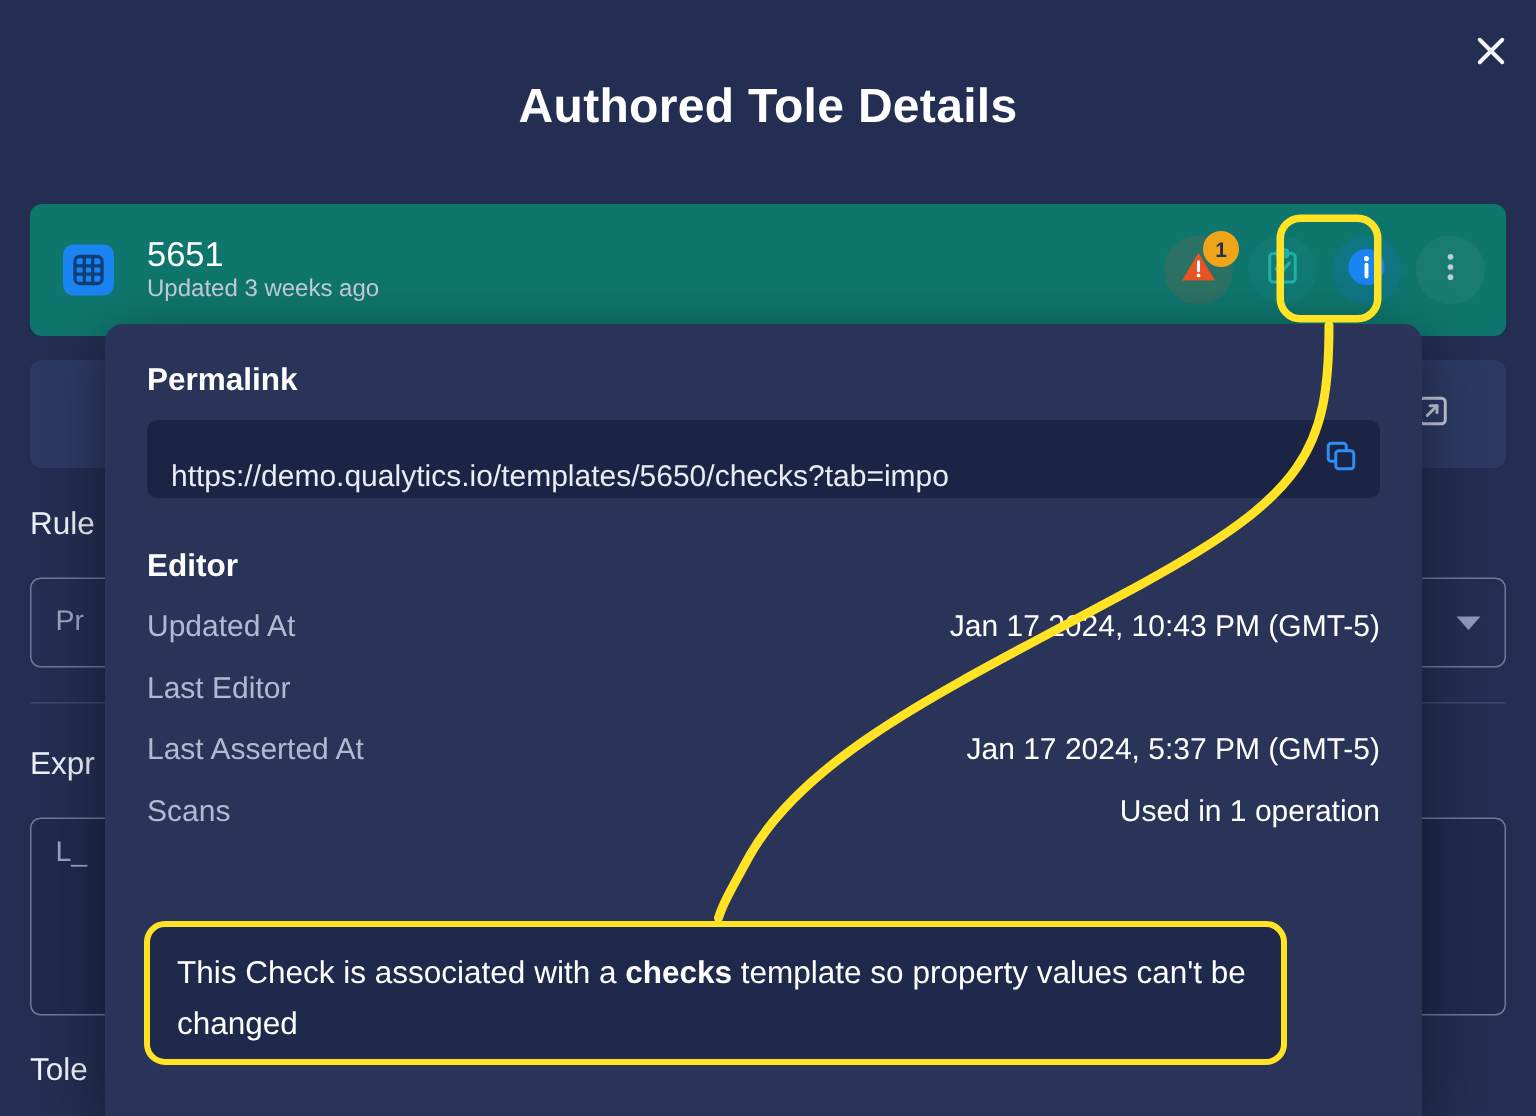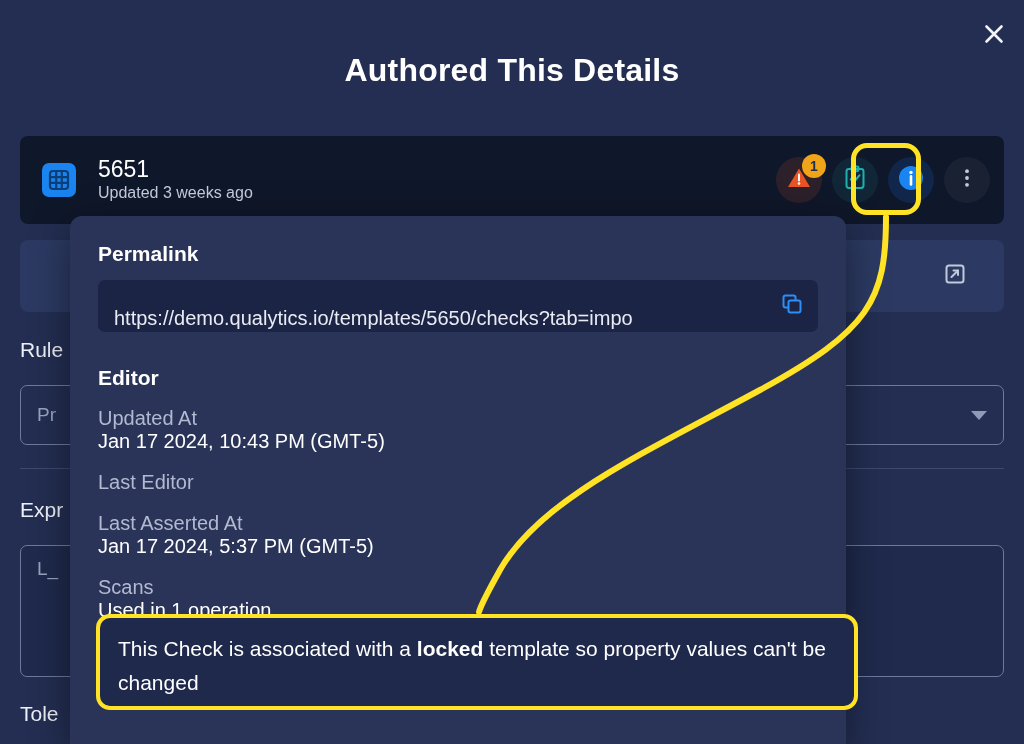--- a/index.html
+++ b/index.html
@@ -36,21 +36,21 @@
     font-size: 32px;
     font-weight: 700;
     letter-spacing: .2px;
   }
 
   
   .check-card {
     position: absolute;
     left: 20px; top: 136px;
     width: 984px; height: 88px;
-    background: #0f172a;
+    background: #0f766e;
     border-radius: 8px;
     display: flex; align-items: center;
     padding: 0 14px 0 22px;
   }
   .check-icon {
     width: 34px; height: 34px;
     border-radius: 7px;
     background: #1a84f0;
     display: flex; align-items: center; justify-content: center;
     flex: 0 0 auto;
@@ -121,21 +121,21 @@
   .field-box.textarea { align-items: flex-start; padding-top: 12px; background: #1f2a4d; }
   .caret { width: 0; height: 0; border-left: 8px solid transparent; border-right: 8px solid transparent; border-top: 9px solid #8f99b8; }
   .divider {
     position: absolute; height: 1px; background: #3d4a70;
   }
 
   
   .popover {
     position: absolute;
     left: 70px; top: 216px;
-    width: 776px; height: 528px;
+    width: 878px; height: 528px;
     background: #2a3459;
     border-radius: 12px 12px 0 0;
     box-shadow: 0 10px 40px rgba(0,0,0,.45);
     padding: 26px 28px 0 28px;
     z-index: 20;
   }
   .pop-heading {
     color: #ffffff; font-size: 21px; font-weight: 700;
     margin-bottom: 14px;
   }
@@ -157,21 +157,20 @@
     margin-top: 24px;
   }
   .copy-btn { flex: 0 0 auto; margin-left: 8px; cursor: pointer; width: 24px; height: 24px; display:flex; align-items:center; justify-content:center;}
   .details-heading {
     color: #ffffff; font-size: 21px; font-weight: 700;
     margin-top: 34px; margin-bottom: 8px;
   }
   .detail-row {
     display: flex; align-items: baseline; justify-content: space-between;
     padding: 9px 0;
-    flex-direction: column;
   }
   .detail-key { color: #b2bad1; font-size: 20px; }
   .detail-val { color: #ffffff; font-size: 20px; font-weight: 400; text-align: right; }
 
   
   .callout {
     position: absolute;
     left: 96px; top: 614px;
     width: 762px; height: 96px;
     background: #1f294c;
@@ -200,21 +199,21 @@
 <div id="root">
 
   <button class="close-btn">
     <span>
       <svg width="22" height="22" viewBox="0 0 22 22">
         <path d="M3.5 3.5 L18.5 18.5 M18.5 3.5 L3.5 18.5" stroke="#f2f4f8" stroke-width="2.6" stroke-linecap="round"></path>
       </svg>
     </span>
   </button>
 
-  <div class="dialog-title">Authored This Details</div>
+  <div class="dialog-title">Authored Tole Details</div>
 
   <div class="bg-card2">
     <div class="ext-link-btn">
       <span>
         <svg width="22" height="22" viewBox="0 0 22 22">
           <rect x="2.5" y="2.5" width="17" height="17" rx="2.5" fill="none" stroke="#c2c9dc" stroke-width="2"></rect>
           <path d="M7.5 14 L14 7.5" stroke="#c2c9dc" stroke-width="2" stroke-linecap="round"></path>
           <path d="M9.5 7.5 L14 7.5 L14 12" fill="none" stroke="#c2c9dc" stroke-width="2" stroke-linecap="round" stroke-linejoin="round"></path>
         </svg>
       </span>
@@ -325,17 +324,17 @@
   </div>
 
   <div class="info-highlight"></div>
 
   <svg class="connector" viewBox="0 0 1024 744">
     <path d="M886 217 C 886 300, 870 330, 760 390 C 640 455, 540 500, 500 570 C 488 592, 482 602, 479 612" fill="none" stroke="#ffe324" stroke-width="6" stroke-linecap="round"></path>
   </svg>
 
   <div class="callout">
     <div class="callout-text">
-      <span>This Check is associated with a </span><b>locked</b><span> template so property values can't be changed</span>
+      <span>This Check is associated with a </span><b>checks</b><span> template so property values can't be changed</span>
     </div>
   </div>
 
 </div>
 
 </body></html>

